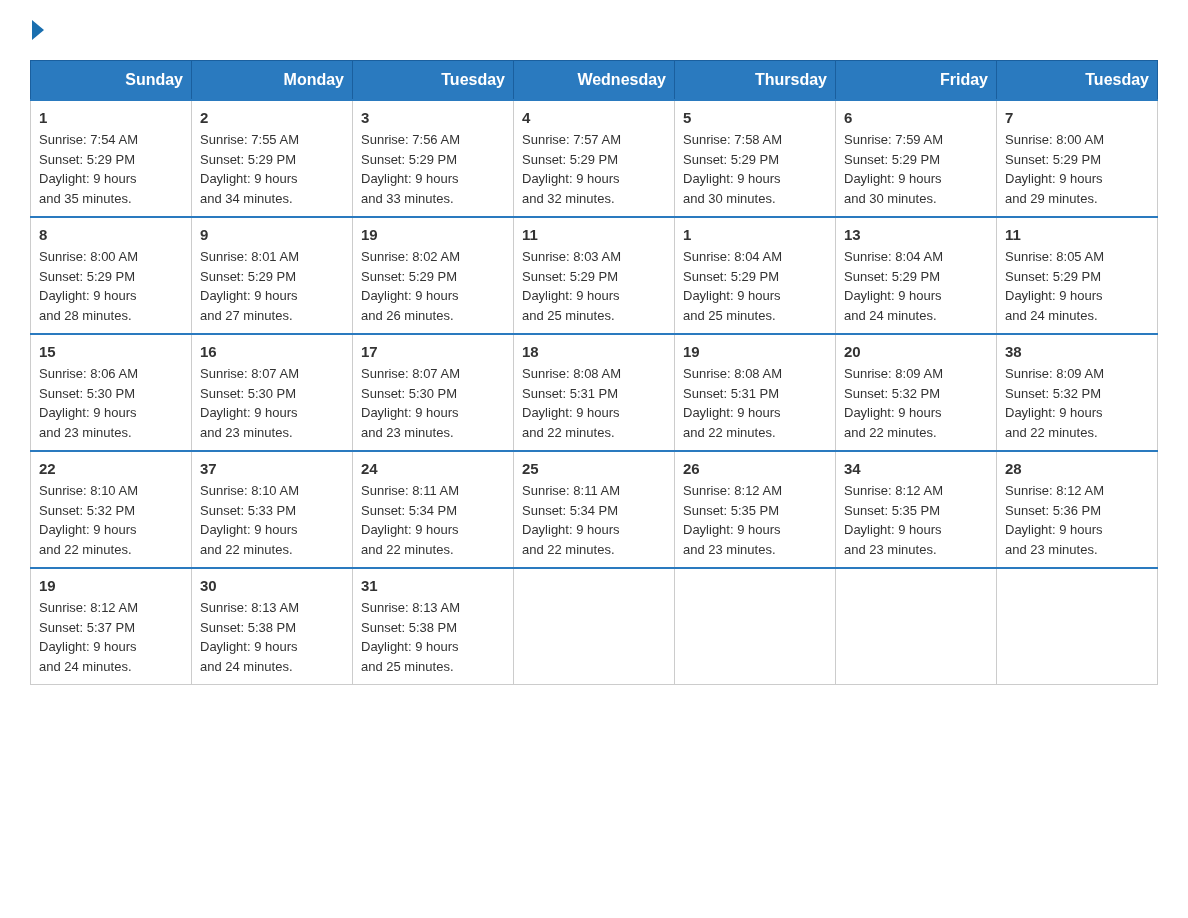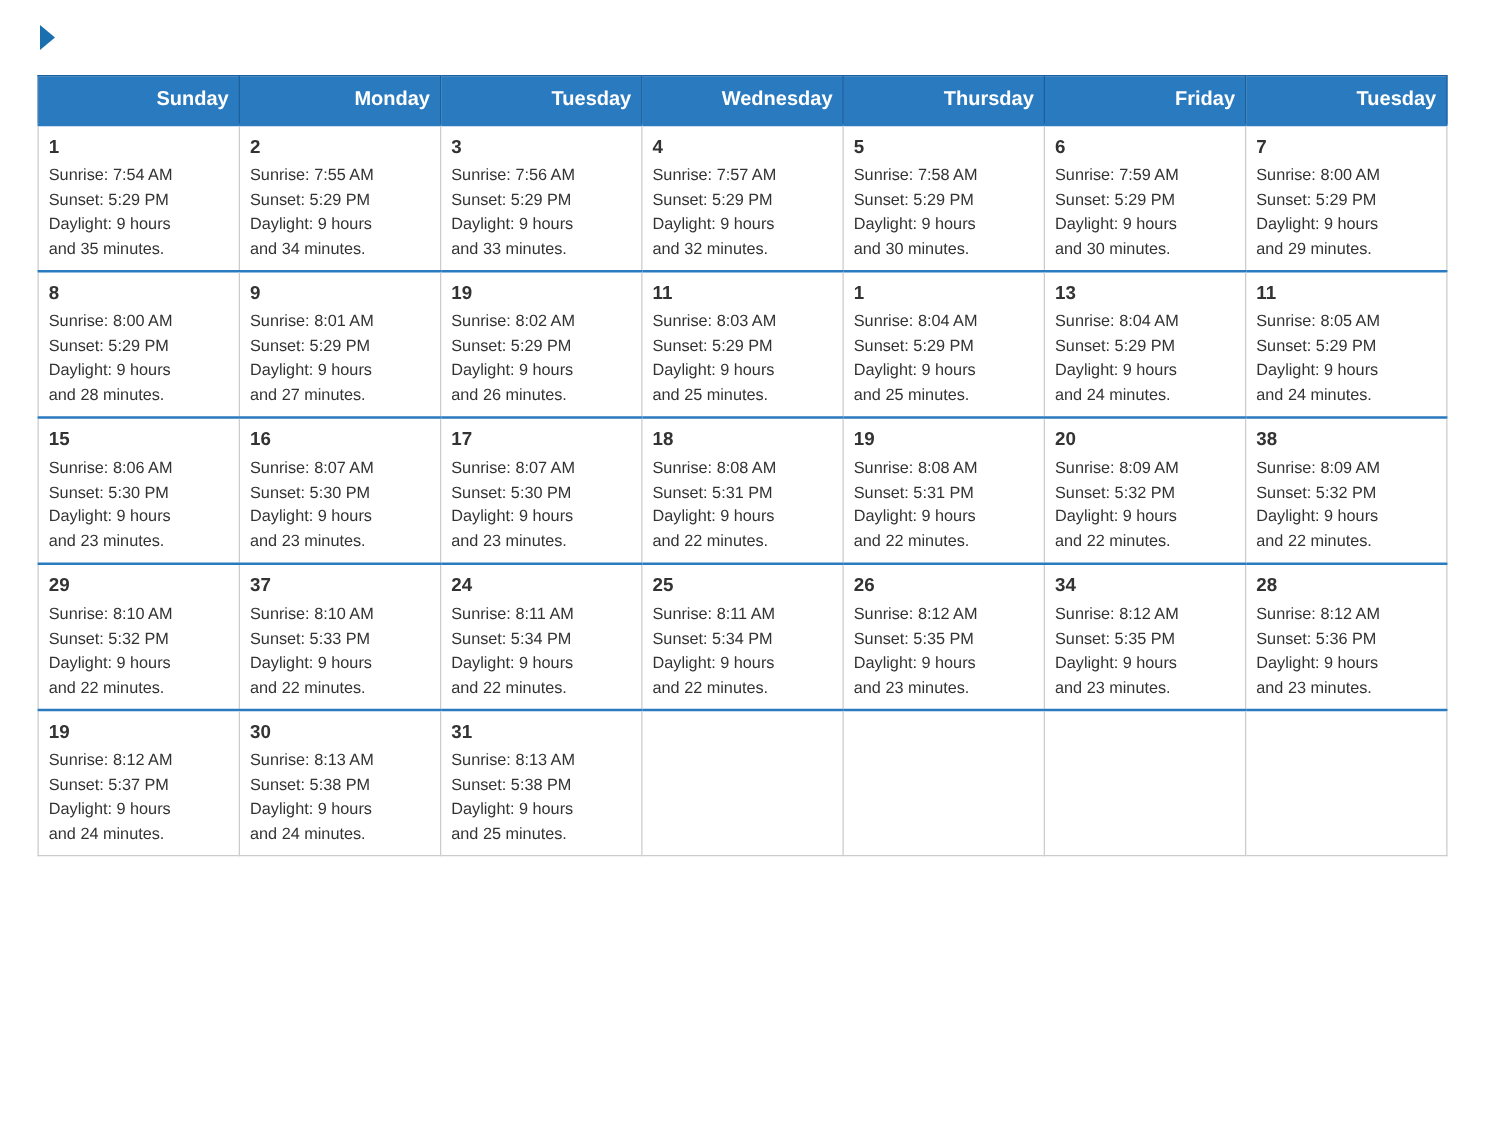--- a/index.html
+++ b/index.html
@@ -209,21 +209,21 @@
           <span class="day-num">20</span>
           <div class="day-info">Sunrise: 8:09 AM<br>Sunset: 5:32 PM<br>Daylight: 9 hours<br>and 22 minutes.</div>
         </td>
         <td>
           <span class="day-num">38</span>
           <div class="day-info">Sunrise: 8:09 AM<br>Sunset: 5:32 PM<br>Daylight: 9 hours<br>and 22 minutes.</div>
         </td>
       </tr>
       <tr class="week-row">
         <td>
-          <span class="day-num">29</span>
+          <span class="day-num">22</span>
           <div class="day-info">Sunrise: 8:10 AM<br>Sunset: 5:32 PM<br>Daylight: 9 hours<br>and 22 minutes.</div>
         </td>
         <td>
           <span class="day-num">37</span>
           <div class="day-info">Sunrise: 8:10 AM<br>Sunset: 5:33 PM<br>Daylight: 9 hours<br>and 22 minutes.</div>
         </td>
         <td>
           <span class="day-num">24</span>
           <div class="day-info">Sunrise: 8:11 AM<br>Sunset: 5:34 PM<br>Daylight: 9 hours<br>and 22 minutes.</div>
         </td>

